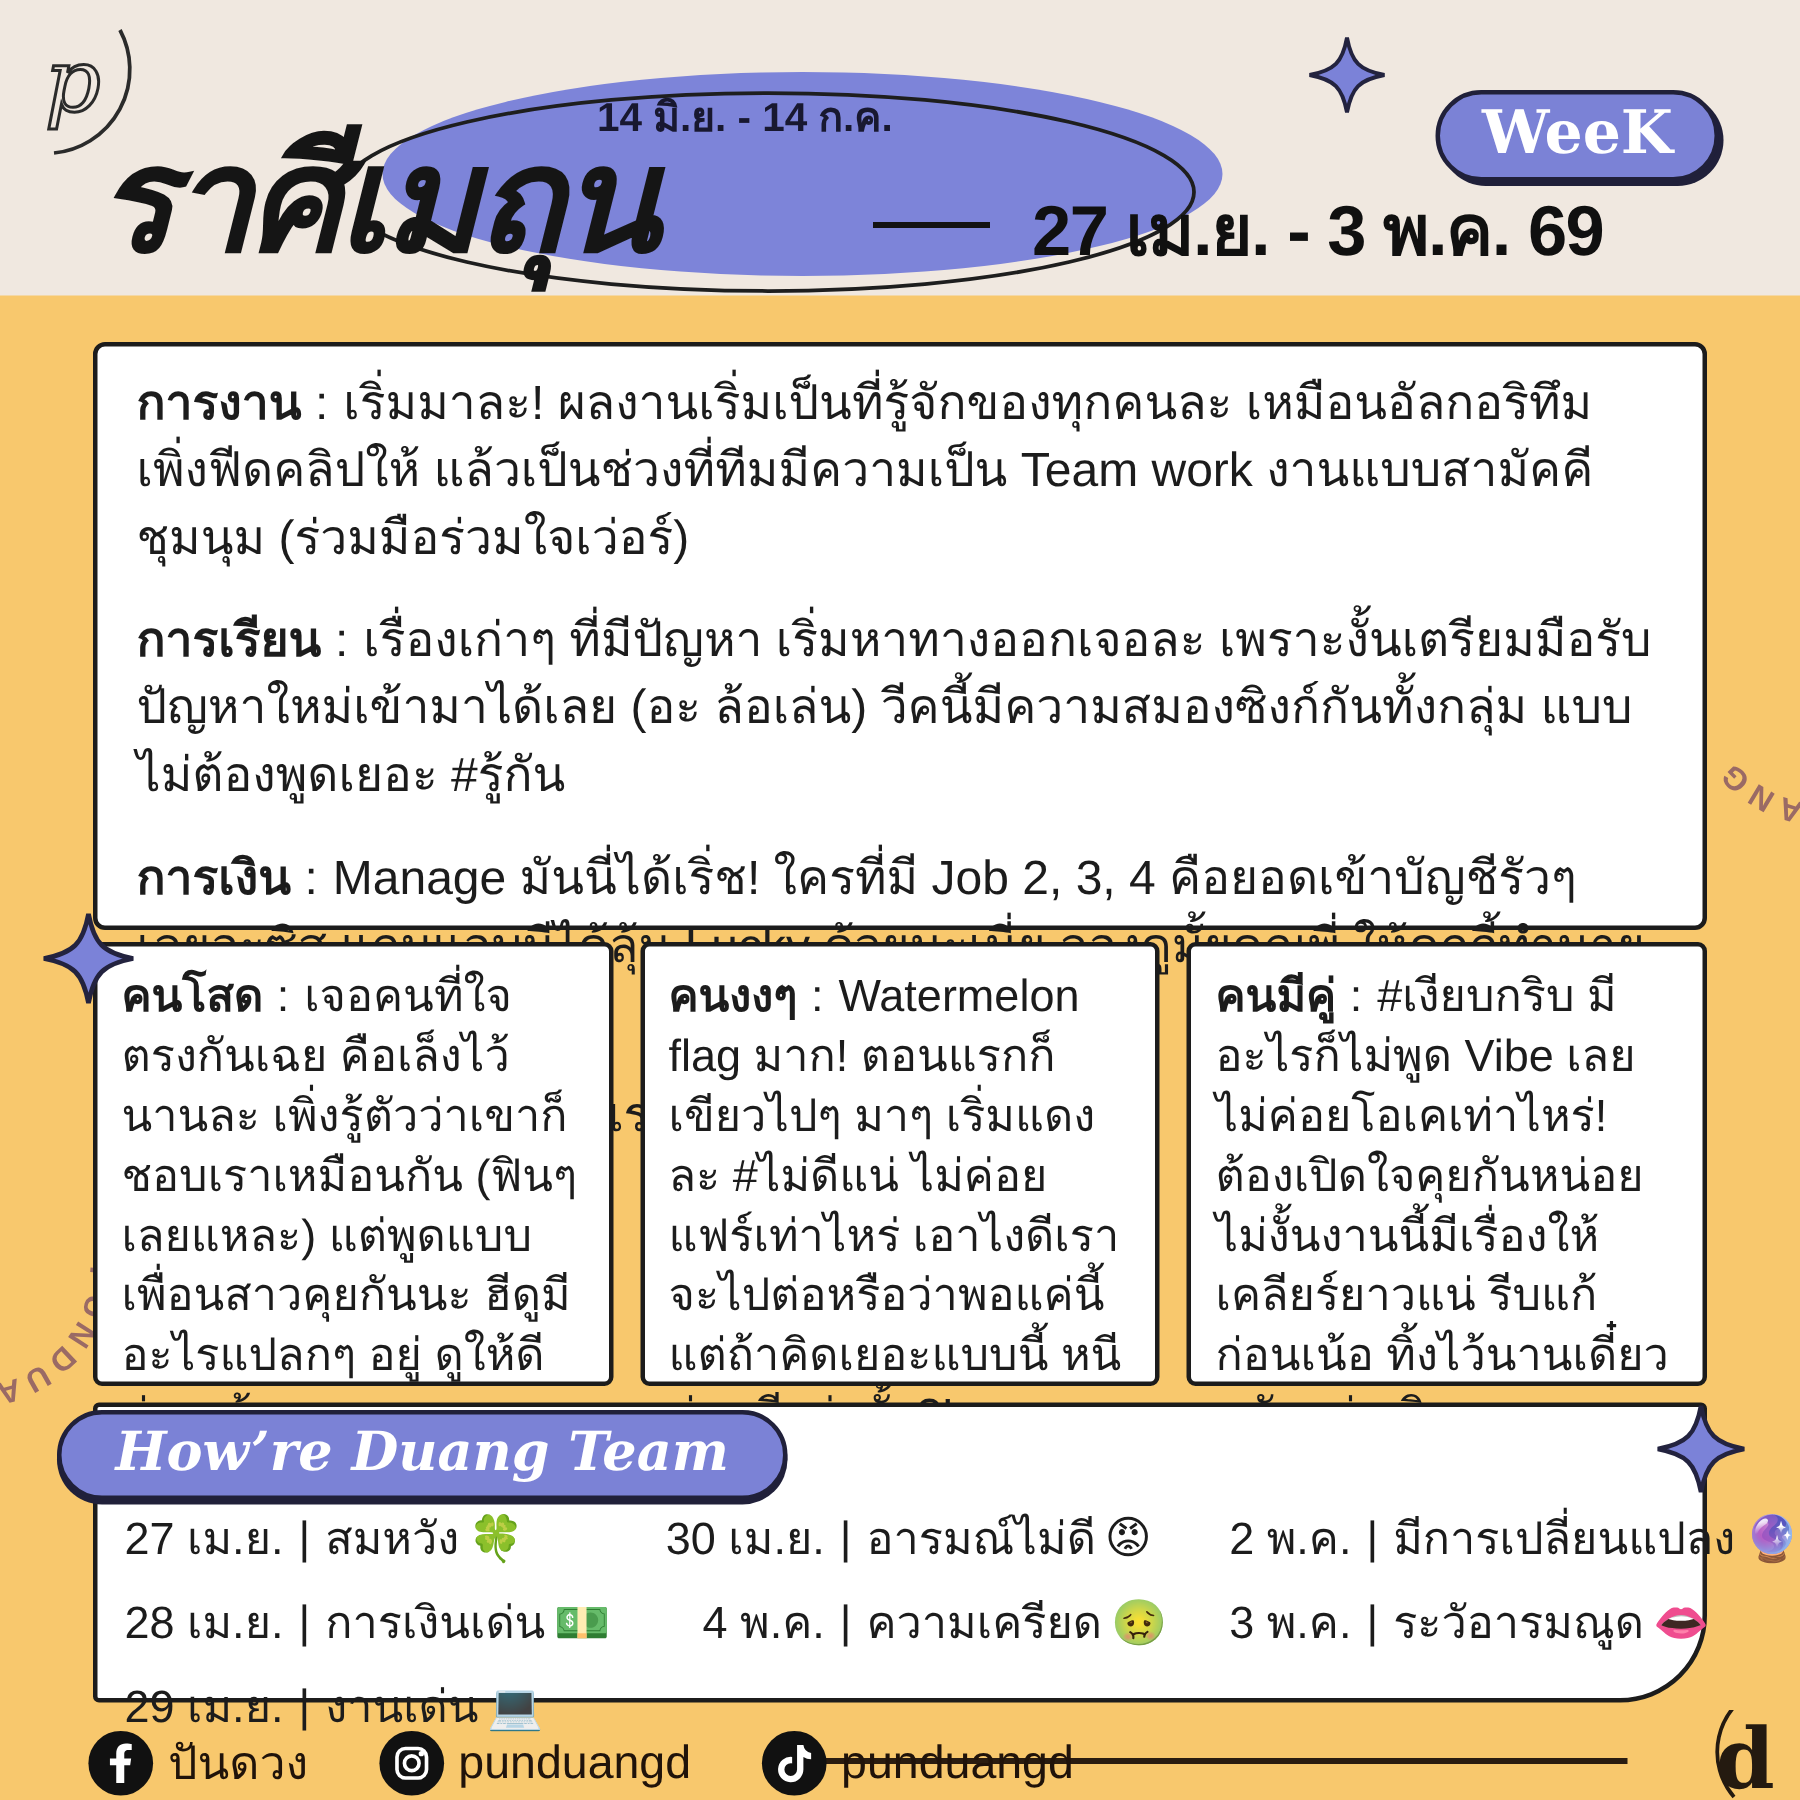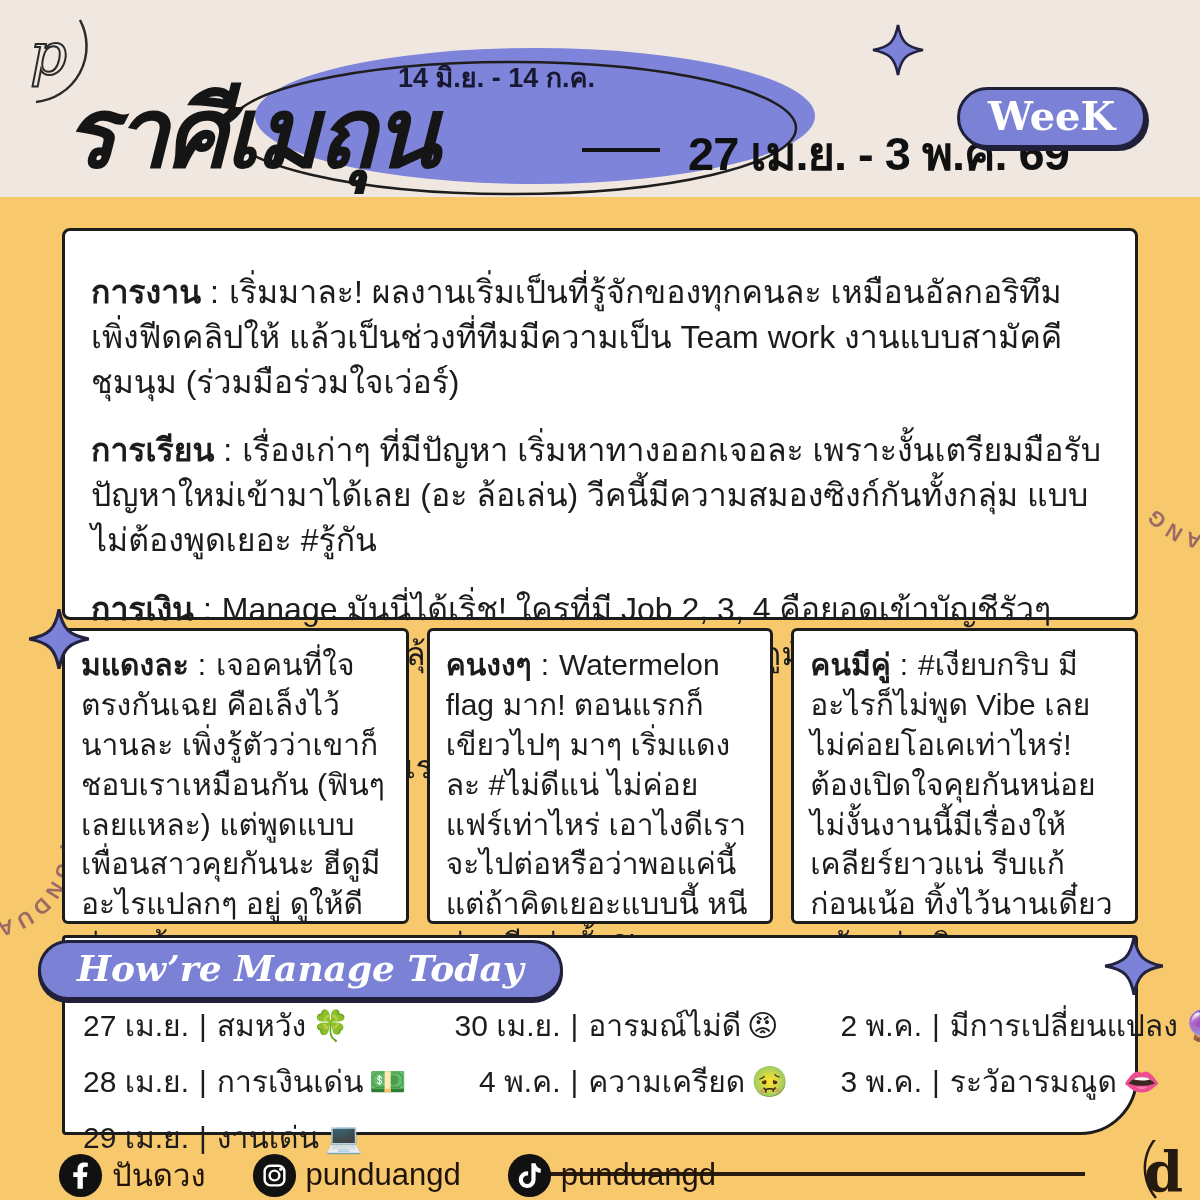--- a/index.html
+++ b/index.html
@@ -27,52 +27,52 @@
   .week-range {
     position:absolute; left:688px; top:116px; z-index:3;
     font-size:47px; font-weight:700; color:#101010; letter-spacing:-1px;
   }
   .week-pill {
     position:absolute; left:957px; top:60px; z-index:4;
     background:#7b82d6; border:3px solid #20203a; border-radius:40px;
     box-shadow:3px 3px 0 #20203a;
     padding:2px 28px 6px 28px;
     font-family:"DejaVu Serif","Liberation Serif",serif;
-    font-size:40px; font-weight:bold; color:#ffffff;margin-top:27px;
+    font-size:40px; font-weight:bold; color:#ffffff;
   }
   .sparkle { position:absolute; z-index:5; }
   .sparkle.s-header { left:872px; top:24px; }
   .sparkle.s-left   { left:28px;  top:608px; }
   .sparkle.s-right  { left:1104px; top:936px; }
   
   .main-box {
     position:absolute; left:62px; top:228px; width:1076px; height:392px; z-index:1;
     background:#ffffff; border:3px solid #1c1c1c; border-radius:8px;
-    padding:39px 26px 18px 26px;
+    padding:15px 26px 18px 26px;
     font-size:32px; line-height:1.4;
   }
   .sect { margin-bottom:24px; }
   .sect:last-child { margin-bottom:0; }
   .slabel { font-weight:700; }
   .colon { margin:0 10px 0 9px; }
   
   .row3 {
     position:absolute; left:62px; top:628px; width:1076px; height:296px; z-index:1;
     display:flex; gap:18px;
   }
   .rbox {
     flex:1 1 0; background:#ffffff; border:3px solid #1c1c1c; border-radius:6px;
     padding:14px 16px; font-size:30px; line-height:1.33;
   }
   
   .daily-box {
     position:absolute; left:62px; top:935px; width:1076px; height:200px; z-index:1;
     background:#ffffff; border:3px solid #1c1c1c;
     border-radius:4px 4px 58px 4px;
-    padding:64px 3px 8px 12px;
+    padding:64px 24px 8px 12px;
     display:flex;
   }
   .daily-pill {
     position:absolute; left:38px; top:940px; z-index:4;
     background:#7b82d6; border:3px solid #20203a; border-radius:40px;
     box-shadow:0 3px 0 #20203a;
     padding:4px 36px 8px 36px;
     font-family:"DejaVu Serif","Liberation Serif",serif;
     font-size:36px; font-weight:bold; font-style:italic; color:#ffffff;
     white-space:nowrap;
@@ -138,31 +138,31 @@
     <p class="sect">
       <b class="slabel">การเงิน</b><span class="colon">:</span><span>Manage มันนี่ได้เริ่ช! ใครที่มี Job 2, 3, 4 คือยอดเข้าบัญชีรัวๆ เลยอะซิส แถมแอบมีได้ลุ้น Lucky ด้วยนะเนี่ย ลองดูมั้ยคุณพี่ ให้คุกกี้ทำนายกัน (อิอิ)</span>
     </p>
     <p class="sect">
       <b class="slabel">สุขภาพ</b><span class="colon">:</span><span>ภาพรวมแข็งแรงดี</span>
     </p>
   </section>
 
   <div class="row3">
     <article class="rbox">
-      <b class="slabel">มแดงละ</b><span class="colon">:</span><span>เจอคนที่ใจตรงกันเฉย คือเล็งไว้นานละ เพิ่งรู้ตัวว่าเขาก็ชอบเราเหมือนกัน (ฟินๆ เลยแหละ) แต่พูดแบบเพื่อนสาวคุยกันนะ ฮีดูมีอะไรแปลกๆ อยู่ ดูให้ดีก่อนเน้อ</span>
+      <b class="slabel">คนโสด</b><span class="colon">:</span><span>เจอคนที่ใจตรงกันเฉย คือเล็งไว้นานละ เพิ่งรู้ตัวว่าเขาก็ชอบเราเหมือนกัน (ฟินๆ เลยแหละ) แต่พูดแบบเพื่อนสาวคุยกันนะ ฮีดูมีอะไรแปลกๆ อยู่ ดูให้ดีก่อนเน้อ</span>
     </article>
     <article class="rbox">
       <b class="slabel">คนงงๆ</b><span class="colon">:</span><span>Watermelon flag มาก! ตอนแรกก็เขียวไปๆ มาๆ เริ่มแดงละ #ไม่ดีแน่ ไม่ค่อยแฟร์เท่าไหร่ เอาไงดีเรา จะไปต่อหรือว่าพอแค่นี้ แต่ถ้าคิดเยอะแบบนี้ หนีก่อนดีกว่ามั้ย?!</span>
     </article>
     <article class="rbox">
       <b class="slabel">คนมีคู่</b><span class="colon">:</span><span>#เงียบกริบ มีอะไรก็ไม่พูด Vibe เลยไม่ค่อยโอเคเท่าไหร่! ต้องเปิดใจคุยกันหน่อย ไม่งั้นงานนี้มีเรื่องให้เคลียร์ยาวแน่ รีบแก้ก่อนเน้อ ทิ้งไว้นานเดี๋ยวหนักกว่าเดิม</span>
     </article>
   </div>
 
-  <div class="daily-pill">How’re Manage Today</div>
+  <div class="daily-pill">How’re Duang Team</div>
   <section class="daily-box">
     <div class="dcol dcol1">
       <div class="drow">
         <span class="ddate">27 เม.ย.</span>
         <span class="dsep">|</span>
         <span>สมหวัง</span>
         <span class="demoji">🍀</span>
       </div>
       <div class="drow">
         <span class="ddate">28 เม.ย.</span>

